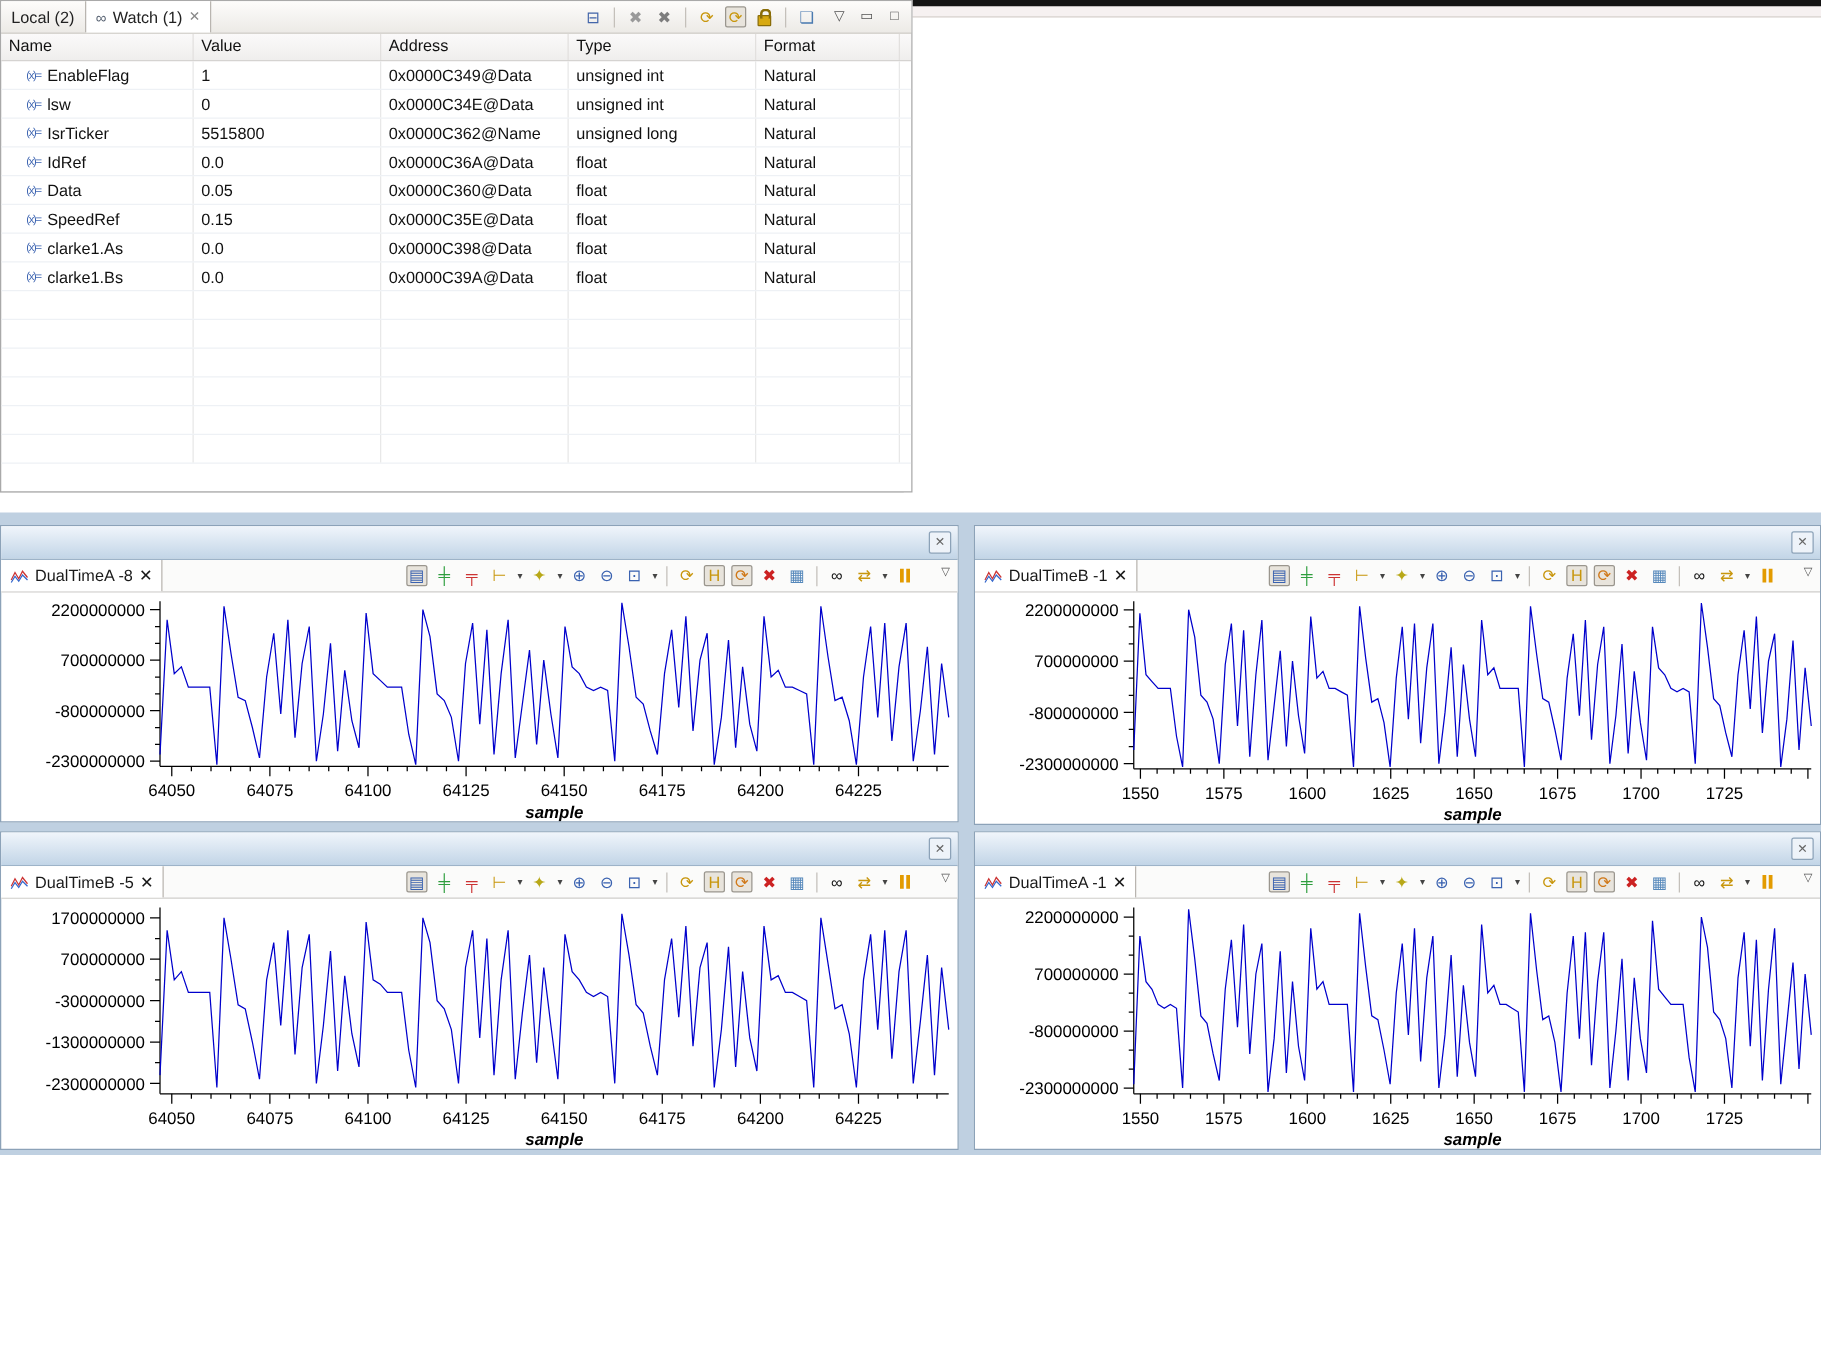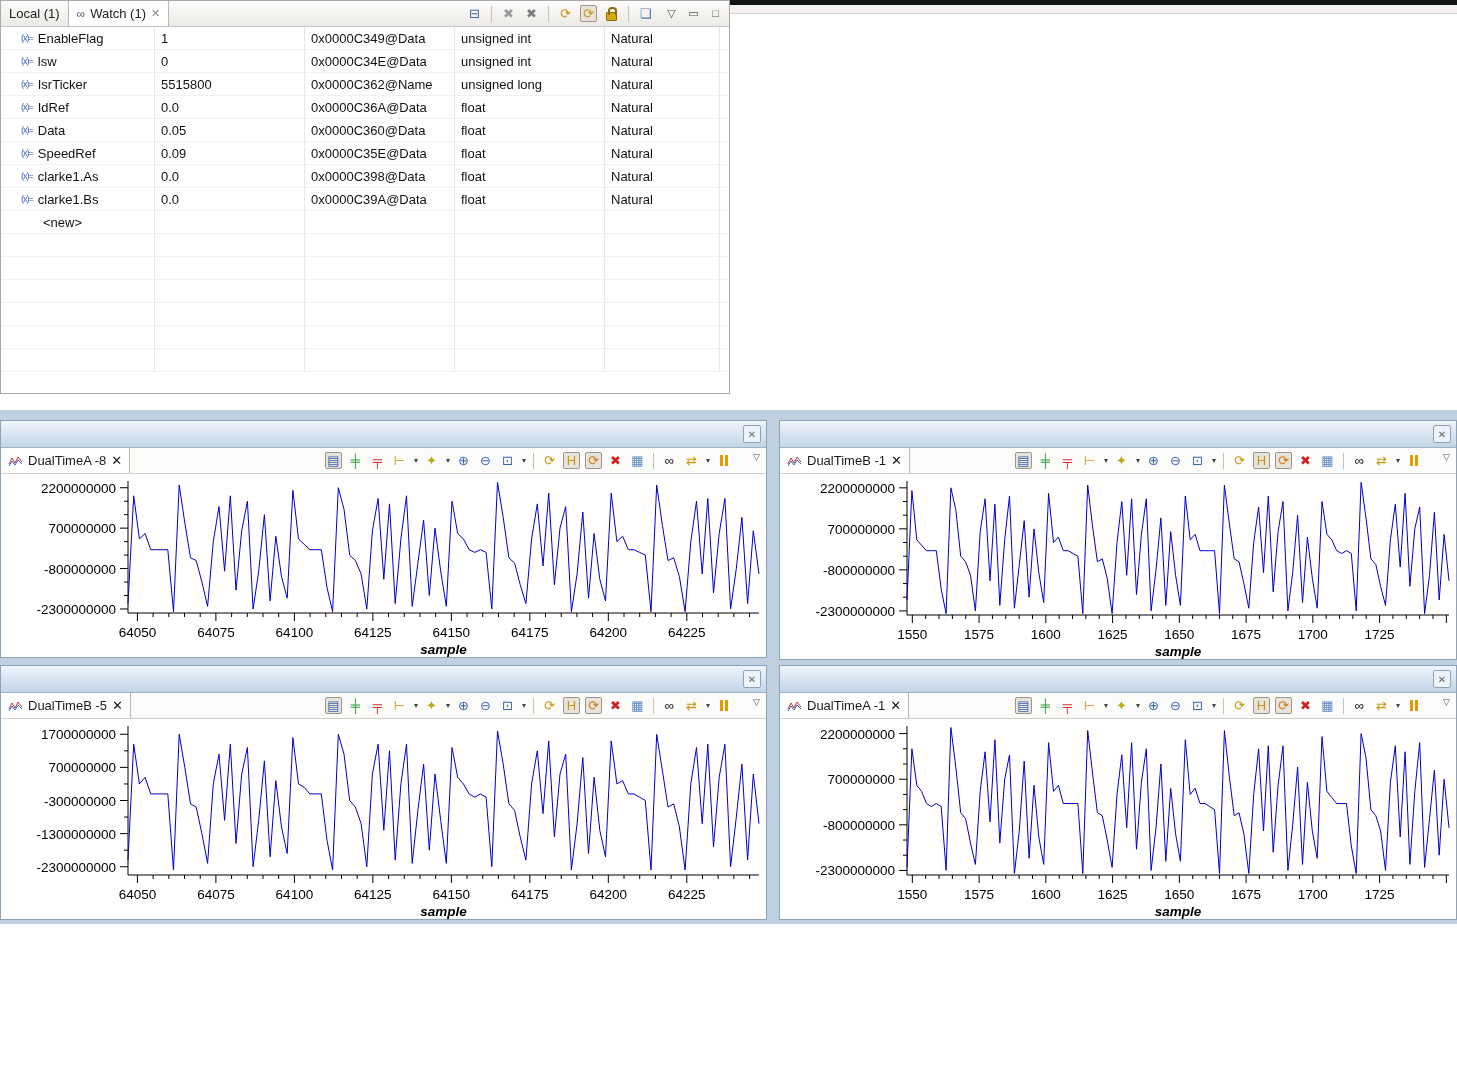--- a/index.html
+++ b/index.html
@@ -166,21 +166,21 @@
       <div class="hs-thumb">
           <span class="hs-grip">|||</span>
         </div>
       <span class="hs-arrow right">▶</span>
     </div>
   </div>
 
   <div class="epanel watch-panel">
     <div class="tabrow">
       <div class="tab">
-        <span>Local (1)</span>
+        <span>Local (2)</span>
       </div>
       <div class="tab active">
         <span class="ticn" style="color:#556070">∞</span>
         <span>Watch (1)</span>
         <span class="tclose">✕</span>
       </div>
       <div class="toolbar" id="watch-toolbar">
           <span class="ticon" style="color: rgb(68, 102, 170);">⊟</span>
           <span class="tsep"></span>
           <span class="ticon" style="color: rgb(154, 154, 154);">✖</span>
@@ -194,20 +194,27 @@
           <span class="tsep"></span>
           <span class="ticon" style="color: rgb(74, 122, 176);">❏</span>
         </div>
       <div class="corner" id="watch-corner">
           <span class="ticon">▽</span>
           <span class="ticon">▭</span>
           <span class="ticon">□</span>
         </div>
     </div>
     <div class="wtable" id="watch-table">
+        <div class="whead">
+          <div class="wcell" style="width: 154px;">Name</div>
+          <div class="wcell" style="width: 150px;">Value</div>
+          <div class="wcell" style="width: 150px;">Address</div>
+          <div class="wcell" style="width: 150px;">Type</div>
+          <div class="wcell" style="width: 115px;">Format</div>
+        </div>
         <div class="wrow">
           <div class="wcell" style="width: 154px;">
             <span class="vicon">(x)=</span>
             <span>EnableFlag</span>
           </div>
           <div class="wcell" style="width: 150px;">1</div>
           <div class="wcell" style="width: 150px;">0x0000C349@Data</div>
           <div class="wcell" style="width: 150px;">unsigned int</div>
           <div class="wcell" style="width: 115px;">Natural</div>
         </div>
@@ -249,21 +256,21 @@
           <div class="wcell" style="width: 150px;">0.05</div>
           <div class="wcell" style="width: 150px;">0x0000C360@Data</div>
           <div class="wcell" style="width: 150px;">float</div>
           <div class="wcell" style="width: 115px;">Natural</div>
         </div>
         <div class="wrow">
           <div class="wcell" style="width: 154px;">
             <span class="vicon">(x)=</span>
             <span>SpeedRef</span>
           </div>
-          <div class="wcell" style="width: 150px;">0.09</div>
+          <div class="wcell" style="width: 150px;">0.15</div>
           <div class="wcell" style="width: 150px;">0x0000C35E@Data</div>
           <div class="wcell" style="width: 150px;">float</div>
           <div class="wcell" style="width: 115px;">Natural</div>
         </div>
         <div class="wrow">
           <div class="wcell" style="width: 154px;">
             <span class="vicon">(x)=</span>
             <span>clarke1.As</span>
           </div>
           <div class="wcell" style="width: 150px;">0.0</div>
@@ -273,29 +280,20 @@
         </div>
         <div class="wrow">
           <div class="wcell" style="width: 154px;">
             <span class="vicon">(x)=</span>
             <span>clarke1.Bs</span>
           </div>
           <div class="wcell" style="width: 150px;">0.0</div>
           <div class="wcell" style="width: 150px;">0x0000C39A@Data</div>
           <div class="wcell" style="width: 150px;">float</div>
           <div class="wcell" style="width: 115px;">Natural</div>
-        </div>
-        <div class="wrow">
-          <div class="wcell" style="width: 154px;">
-            <span class="newlbl">&lt;new&gt;</span>
-          </div>
-          <div class="wcell" style="width: 150px;"></div>
-          <div class="wcell" style="width: 150px;"></div>
-          <div class="wcell" style="width: 150px;"></div>
-          <div class="wcell" style="width: 115px;"></div>
         </div>
         <div class="wrow">
           <div class="wcell" style="width: 154px;"></div>
           <div class="wcell" style="width: 150px;"></div>
           <div class="wcell" style="width: 150px;"></div>
           <div class="wcell" style="width: 150px;"></div>
           <div class="wcell" style="width: 115px;"></div>
         </div>
         <div class="wrow">
           <div class="wcell" style="width: 154px;"></div>

